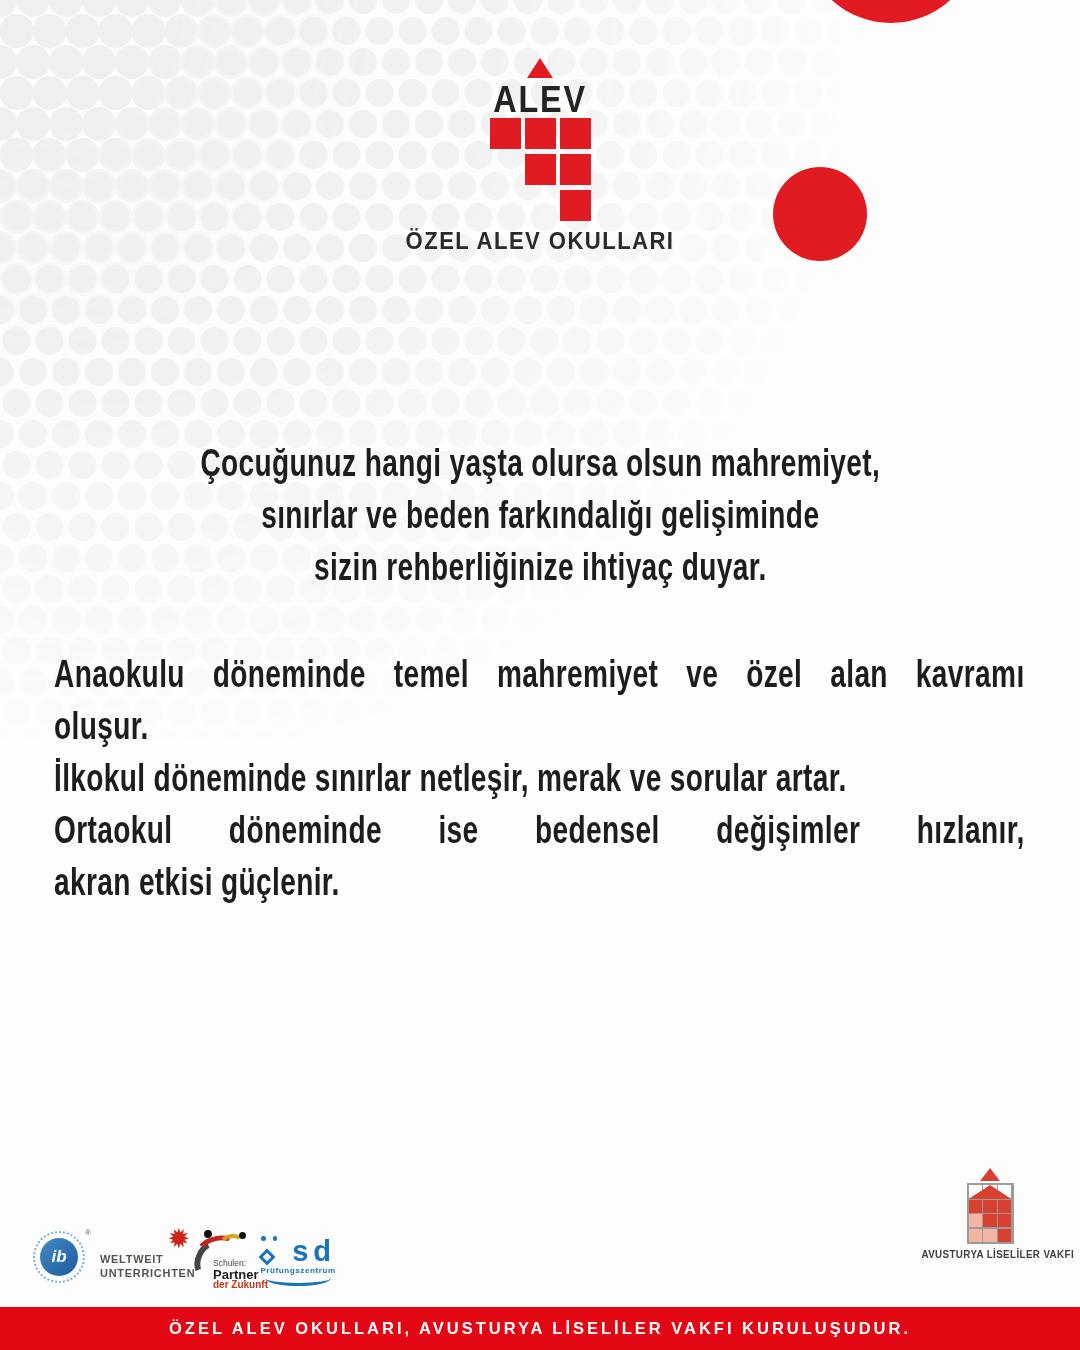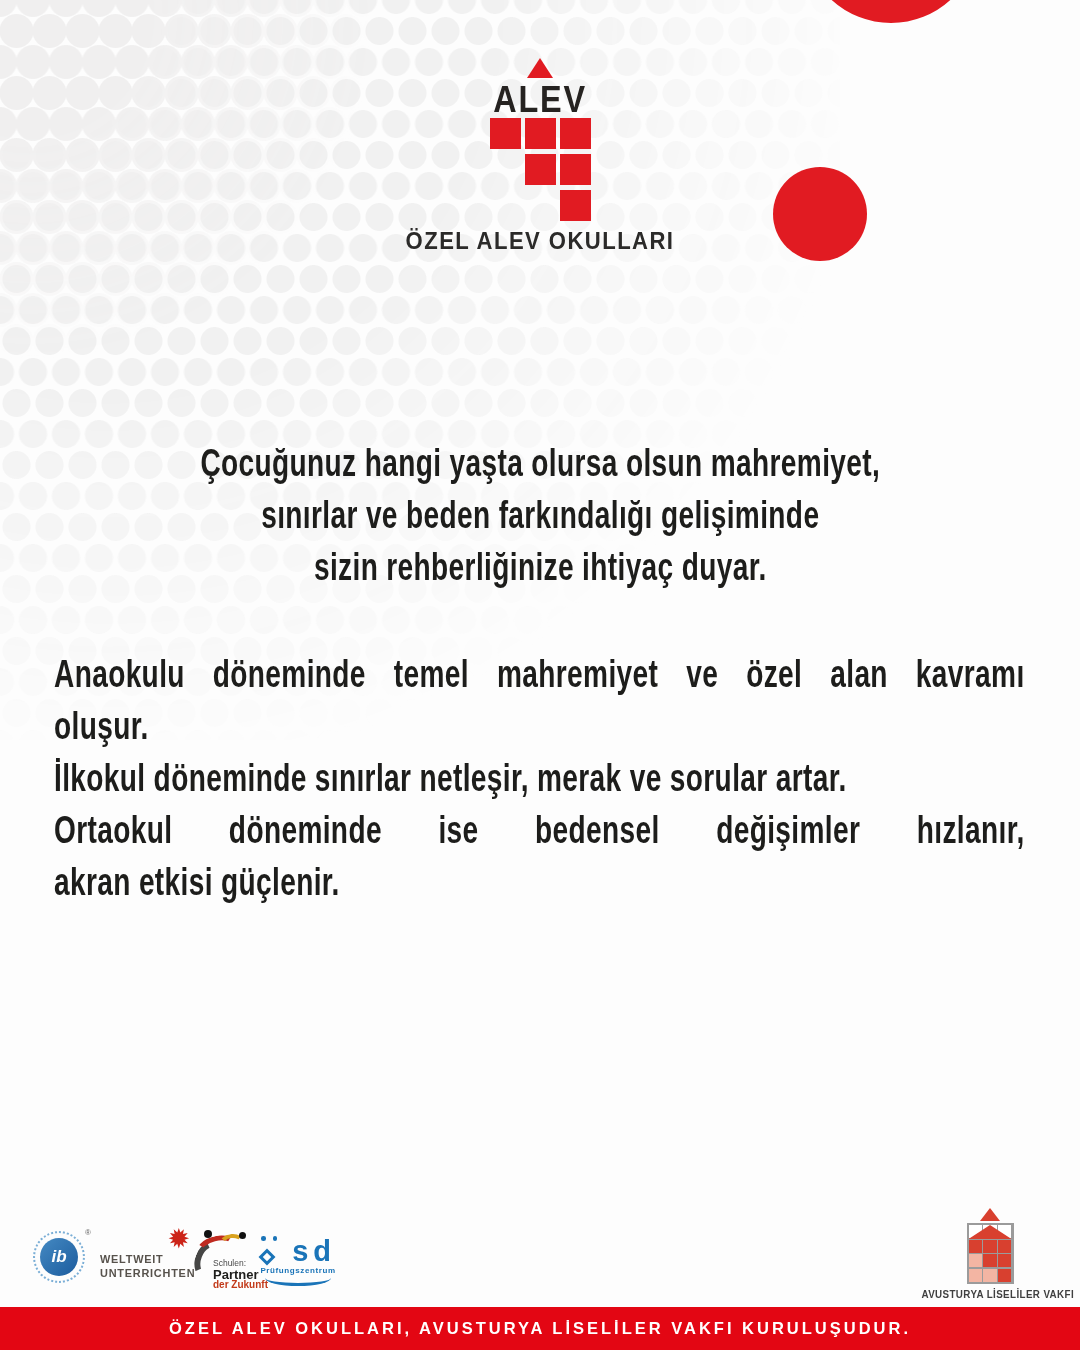--- a/index.html
+++ b/index.html
@@ -113,21 +113,21 @@
   .osd-row { display:flex; align-items:flex-end; justify-content:center; gap:16px; height:30px; }
   .osd-dia-wrap { position:relative; width:17px; height:26px; }
   .osd-dia { position:absolute; left:1px; bottom:1px; width:12px; height:12px; border:3.5px solid #1a74b8; transform:rotate(45deg); }
   .osd-umlaut { position:absolute; left:1px; top:-2px; width:16px; display:flex; justify-content:space-between; }
   .osd-umlaut i { width:4.5px; height:4.5px; border-radius:50%; background:#1a74b8; }
   .osd-letters { font-size:29px; line-height:26px; font-weight:700; color:#1a74b8; letter-spacing:5px; }
   .osd-sub { margin-top:2px; font-size:8px; font-weight:700; color:#1a74b8; letter-spacing:.6px; }
   .osd-arc { margin:3px auto 0; width:66px; height:8px;
     border-bottom:3.5px solid #1a74b8; border-radius:0 0 50% 50% / 0 0 100% 100%; }
 
-  .alv { position:absolute; left:920px; top:1208px; width:140px; text-align:right; }
+  .alv { position:absolute; left:920px; top:1168px; width:140px; text-align:right; }
   .alv-tri { margin:0 auto; width:0; height:0;
     border-left:10px solid transparent; border-right:10px solid transparent;
     border-bottom:13px solid #d8402f; }
   .alv-grid { position:relative; margin:2px auto 0; width:47px; height:61px;
     background:#9b9b9b; border:2px solid #9b9b9b;
     display:grid; grid-template-columns:repeat(3,1fr); grid-template-rows:repeat(4,1fr); gap:1.5px; }
   .alv-cell { background:#fff; }
   .alv-cell.red { background:#d8402f; }
   .alv-cell.pink { background:#f3b5a3; }
   .alv-arrow { position:absolute; left:0; top:0; width:43px; height:14px;

